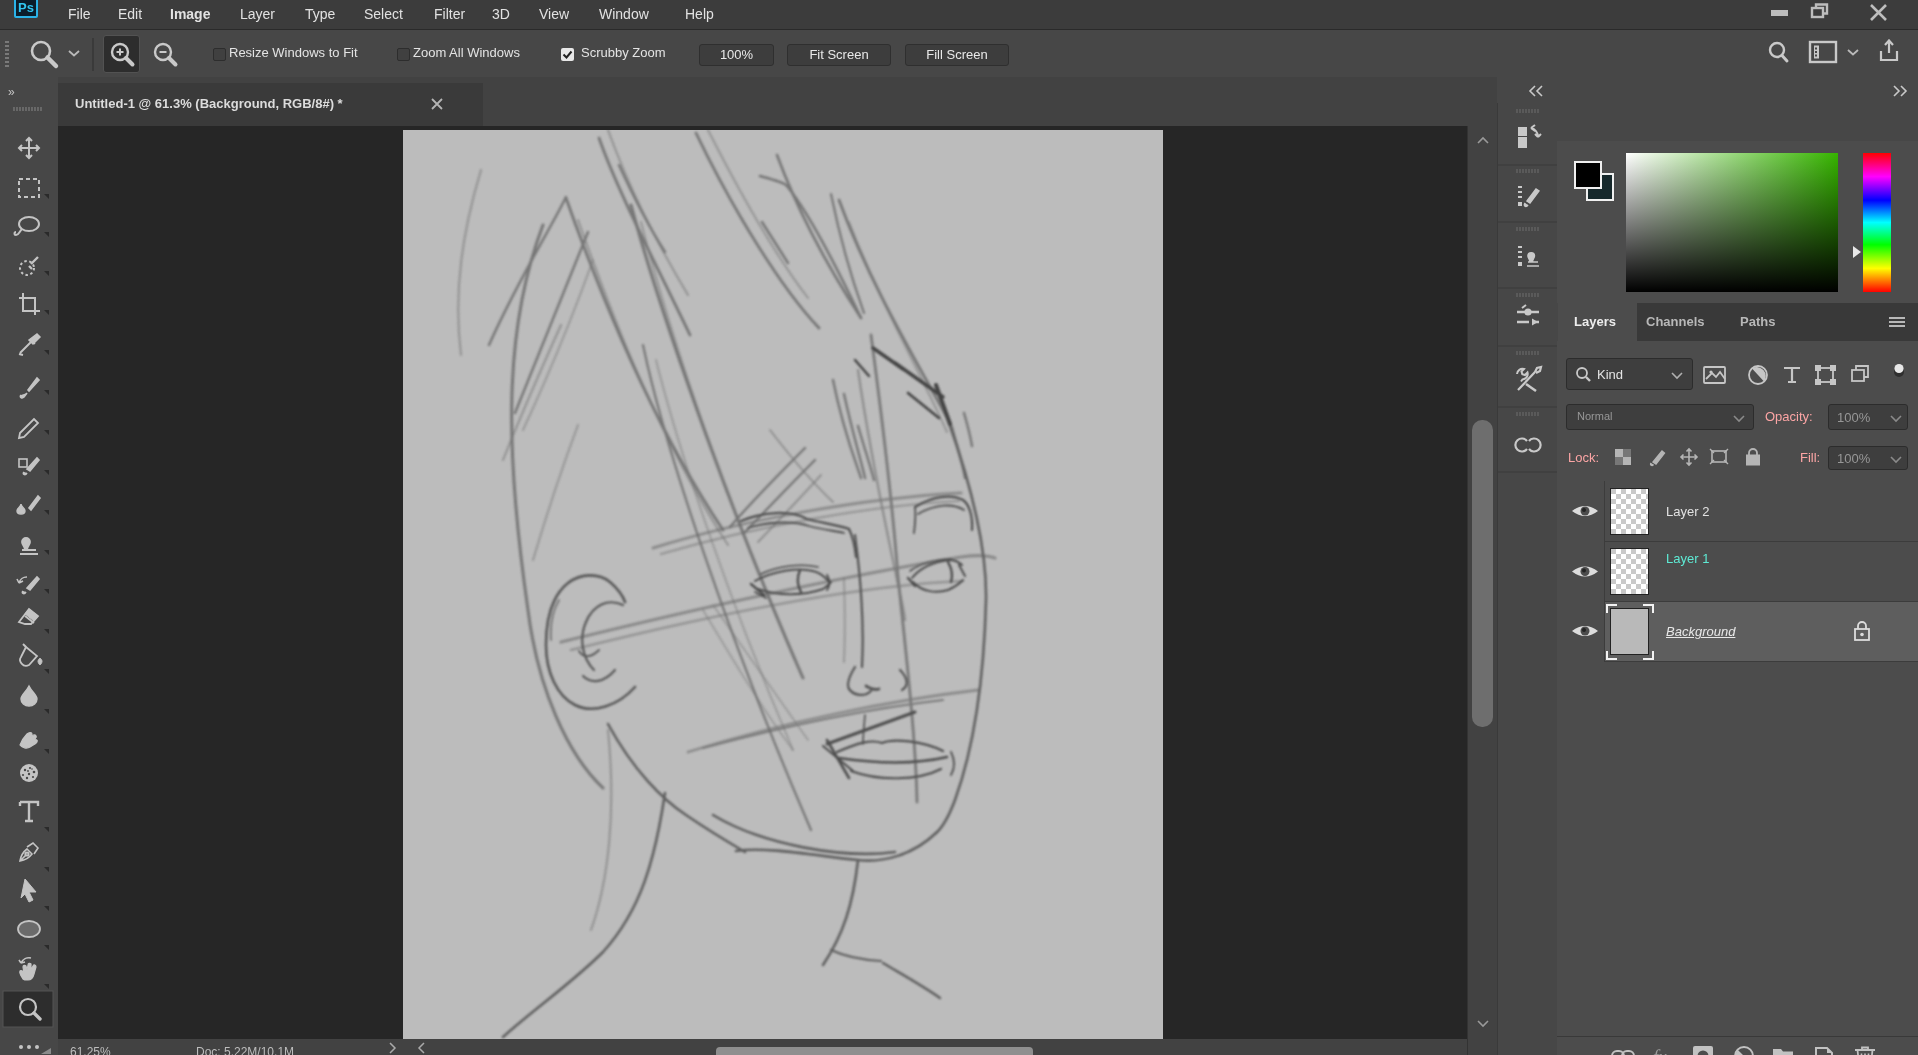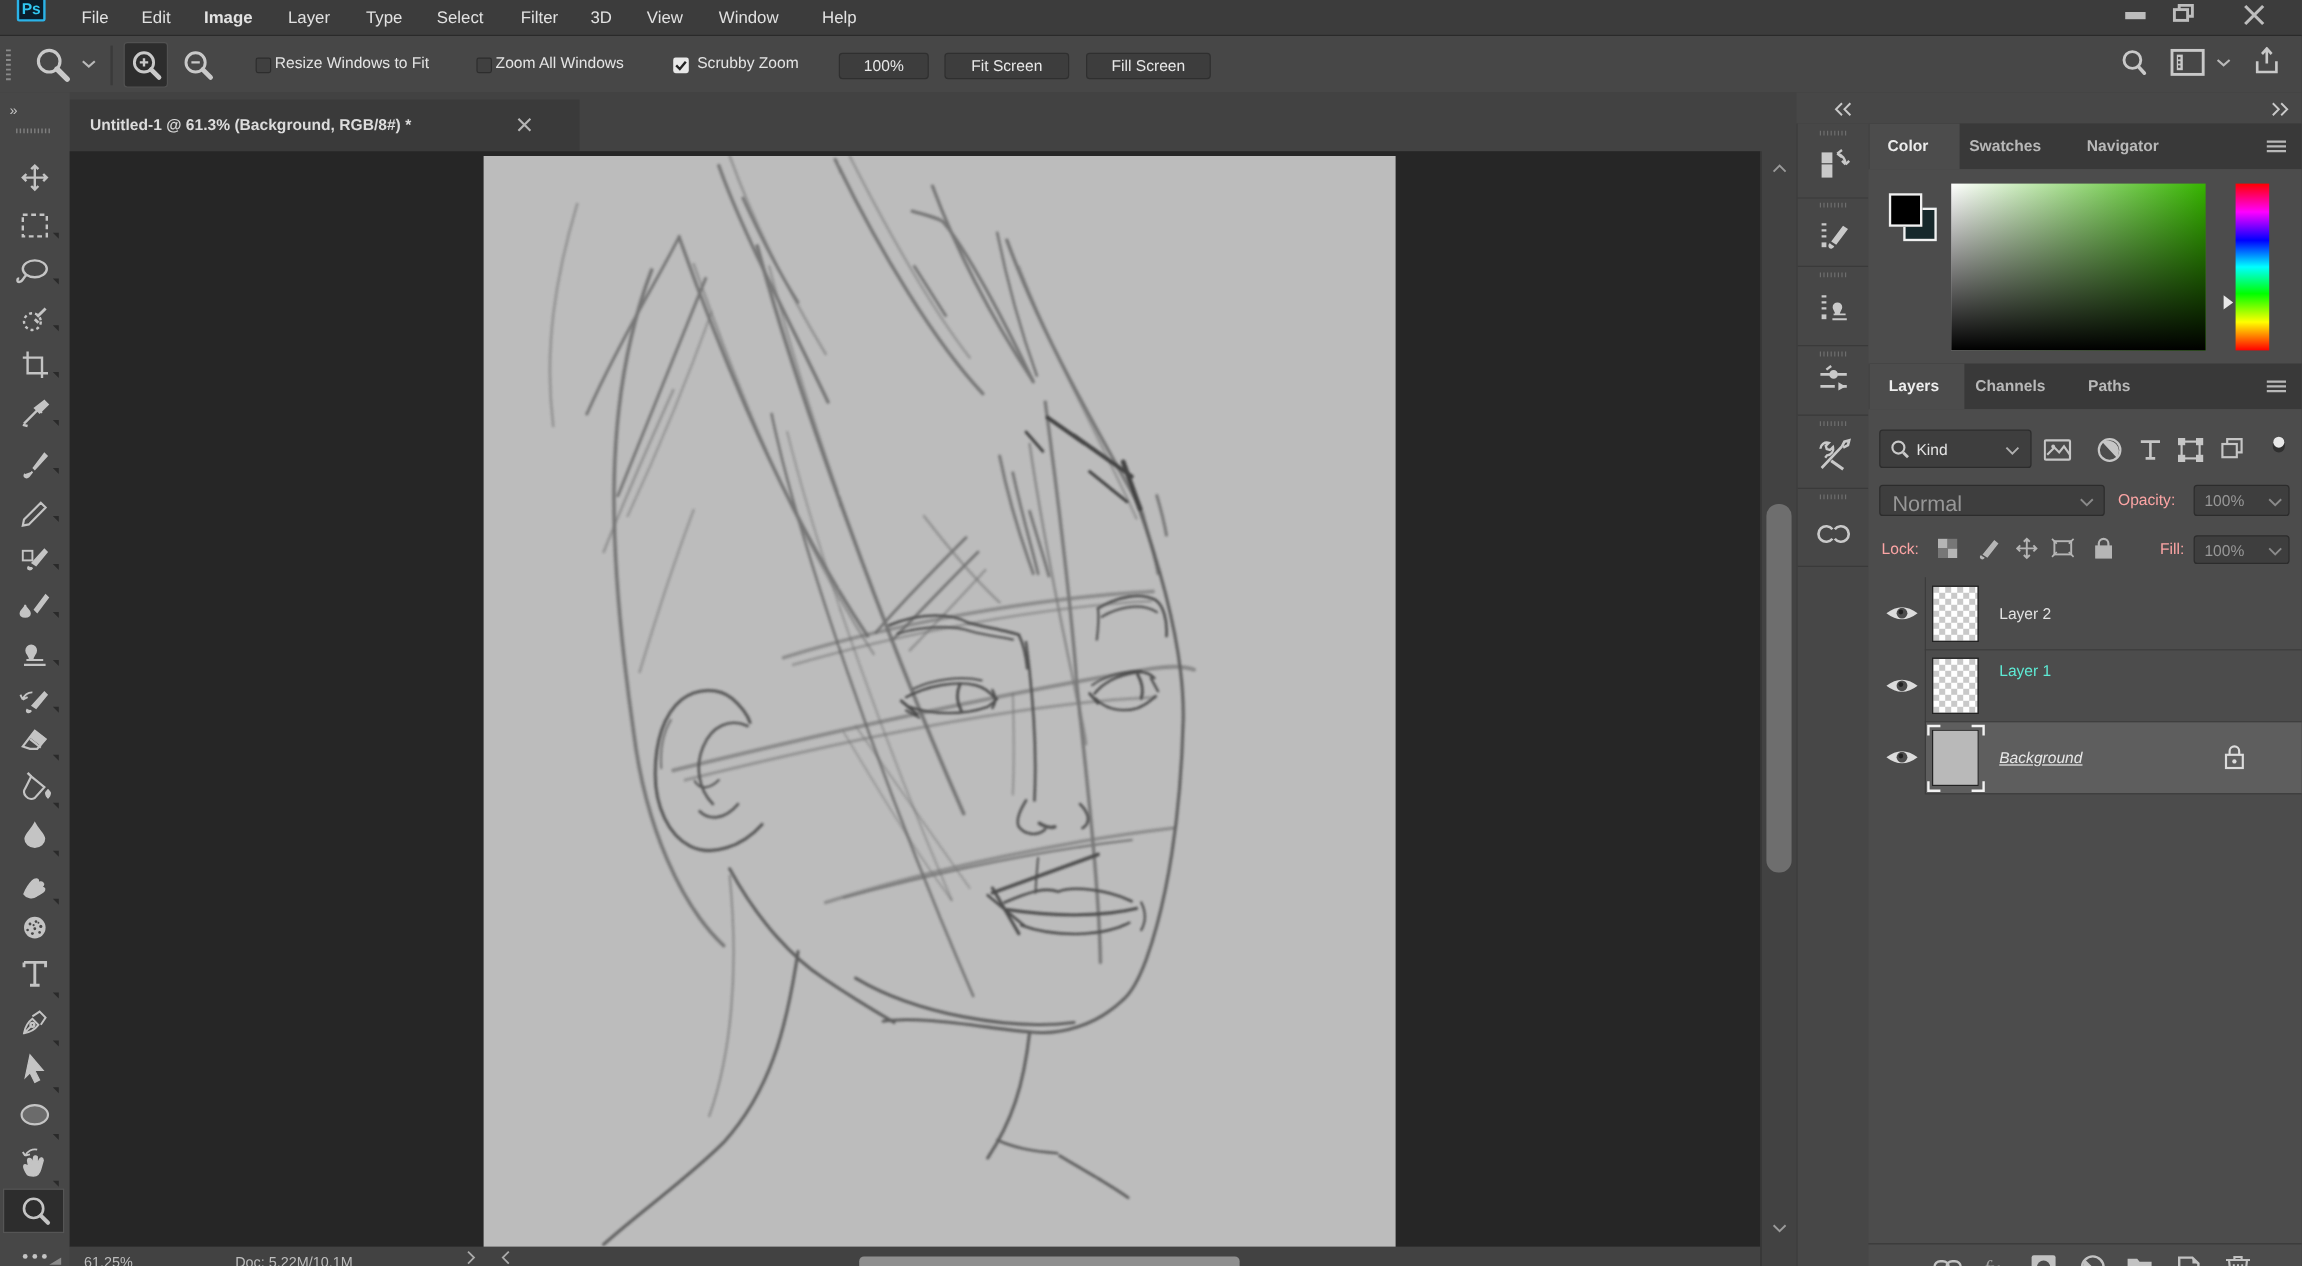--- a/index.html
+++ b/index.html
@@ -454,29 +454,20 @@
       <path d="M-2 4 L8 11" stroke-width="2.6"></path>
     </g>
     <g transform="translate(30,342)">
       <path d="M-1 -4 a6.5 6.5 0 1 0 0 8 M1 4 a6.5 6.5 0 1 0 0 -8" stroke-width="2.2"></path>
     </g>
   </g>
 </svg>
 </div>
 <div class="abs" id="panel">
 
-  <div class="tabstrip" style="top:0;">
-    <div class="abs atab" style="left:0px;top:0;width:75px;height:38px;"></div>
-    <div class="ptab atab" style="left:15px;top:11px;background:none;">Color</div>
-    <div class="ptab" style="left:83px;top:11px;">Swatches</div>
-    <div class="ptab" style="left:181px;top:11px;">Navigator</div>
-    <svg style="position:absolute;left:330px;top:13px;" width="18" height="14">
-        <path d="M1 2 h16 M1 6 h16 M1 10 h16" stroke="#b8b8b8" stroke-width="1.8"></path>
-      </svg>
-  </div>
   <div class="abs" style="left:0;top:38px;width:361px;height:162px;background:#4c4c4c;">
     <div class="abs" style="left:29px;top:32px;width:28px;height:28px;background:#16282b;border:2px solid #f0f0f0;"></div>
     <div class="abs" style="left:17px;top:20px;width:28px;height:28px;background:#000;border:2px solid #f0f0f0;"></div>
     <div class="abs" style="left:69px;top:12px;width:212px;height:139px;background:
       linear-gradient(to bottom, rgba(0,0,0,0) 0%, #000 100%),
       linear-gradient(to right, #ffffff 0%, #36b400 100%);"></div>
     <svg class="abs" style="left:264px;top:168px;" width="18" height="14">
         <circle cx="9" cy="7" r="5" fill="none" stroke="#e8e8e8" stroke-width="1.5"></circle>
       </svg>
     <div class="abs" style="left:306px;top:12px;width:28px;height:139px;background:
@@ -525,21 +516,21 @@
         <path d="M153 8 v-4 h12 v11 h-4" stroke-width="1.8"></path>
           <rect x="149" y="8" width="12" height="11"></rect>
         <g transform="translate(196,3)">
             <rect x="-5" y="0" width="10" height="12" rx="5" fill="#2f2f2f" stroke="none"></rect>
             <circle cx="0" cy="3.5" r="4.6" fill="#e8e8e8" stroke="none"></circle>
           </g>
       </g>
     </svg>
 
     <div class="combo" style="left:9px;top:63px;width:188px;height:26px;">
-      <span style="position:absolute;left:10px;top:5px;color:#979797;font-size:18px;">Normal</span>
+      <span style="position:absolute;left:10px;top:5px;color:#979797;font-size:11px;">Normal</span>
       <svg style="position:absolute;left:165px;top:9px;" width="14" height="10">
           <path d="M2 2 l5 5 5-5" fill="none" stroke="#8a8a8a" stroke-width="1.6"></path>
         </svg>
     </div>
     <span class="abs gray" style="left:208px;top:68px;font-size:13px;">Opacity:</span>
     <div class="combo" style="left:271px;top:63px;width:80px;height:26px;">
       <span style="position:absolute;left:8px;top:5px;color:#979797;font-size:13px;">100%</span>
       <svg style="position:absolute;left:60px;top:9px;" width="14" height="10">
           <path d="M2 2 l5 5 5-5" fill="none" stroke="#8a8a8a" stroke-width="1.6"></path>
         </svg>

